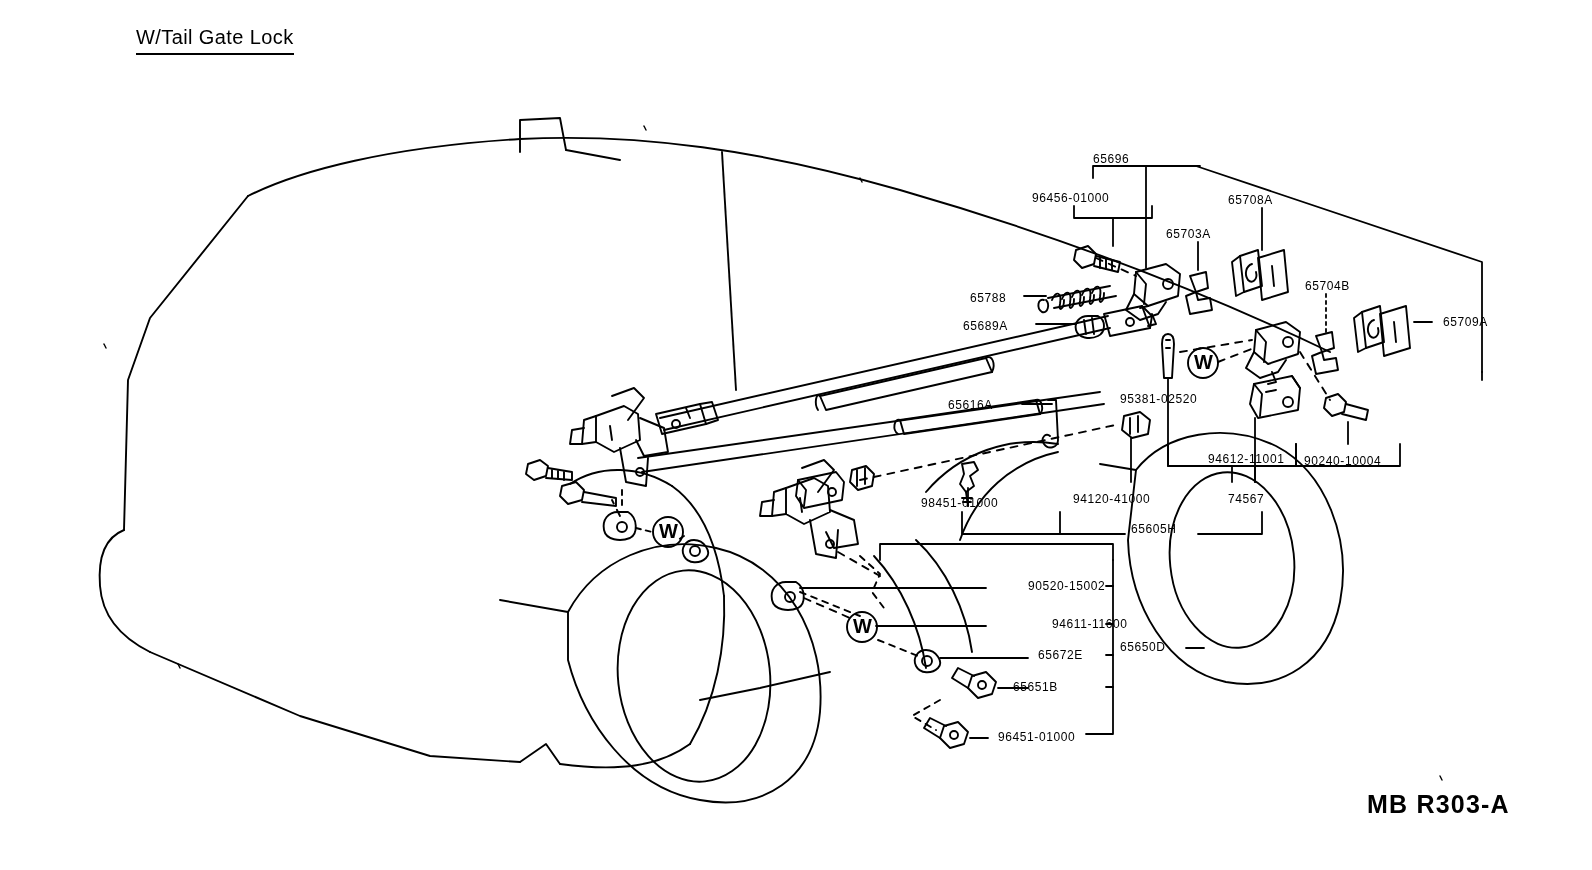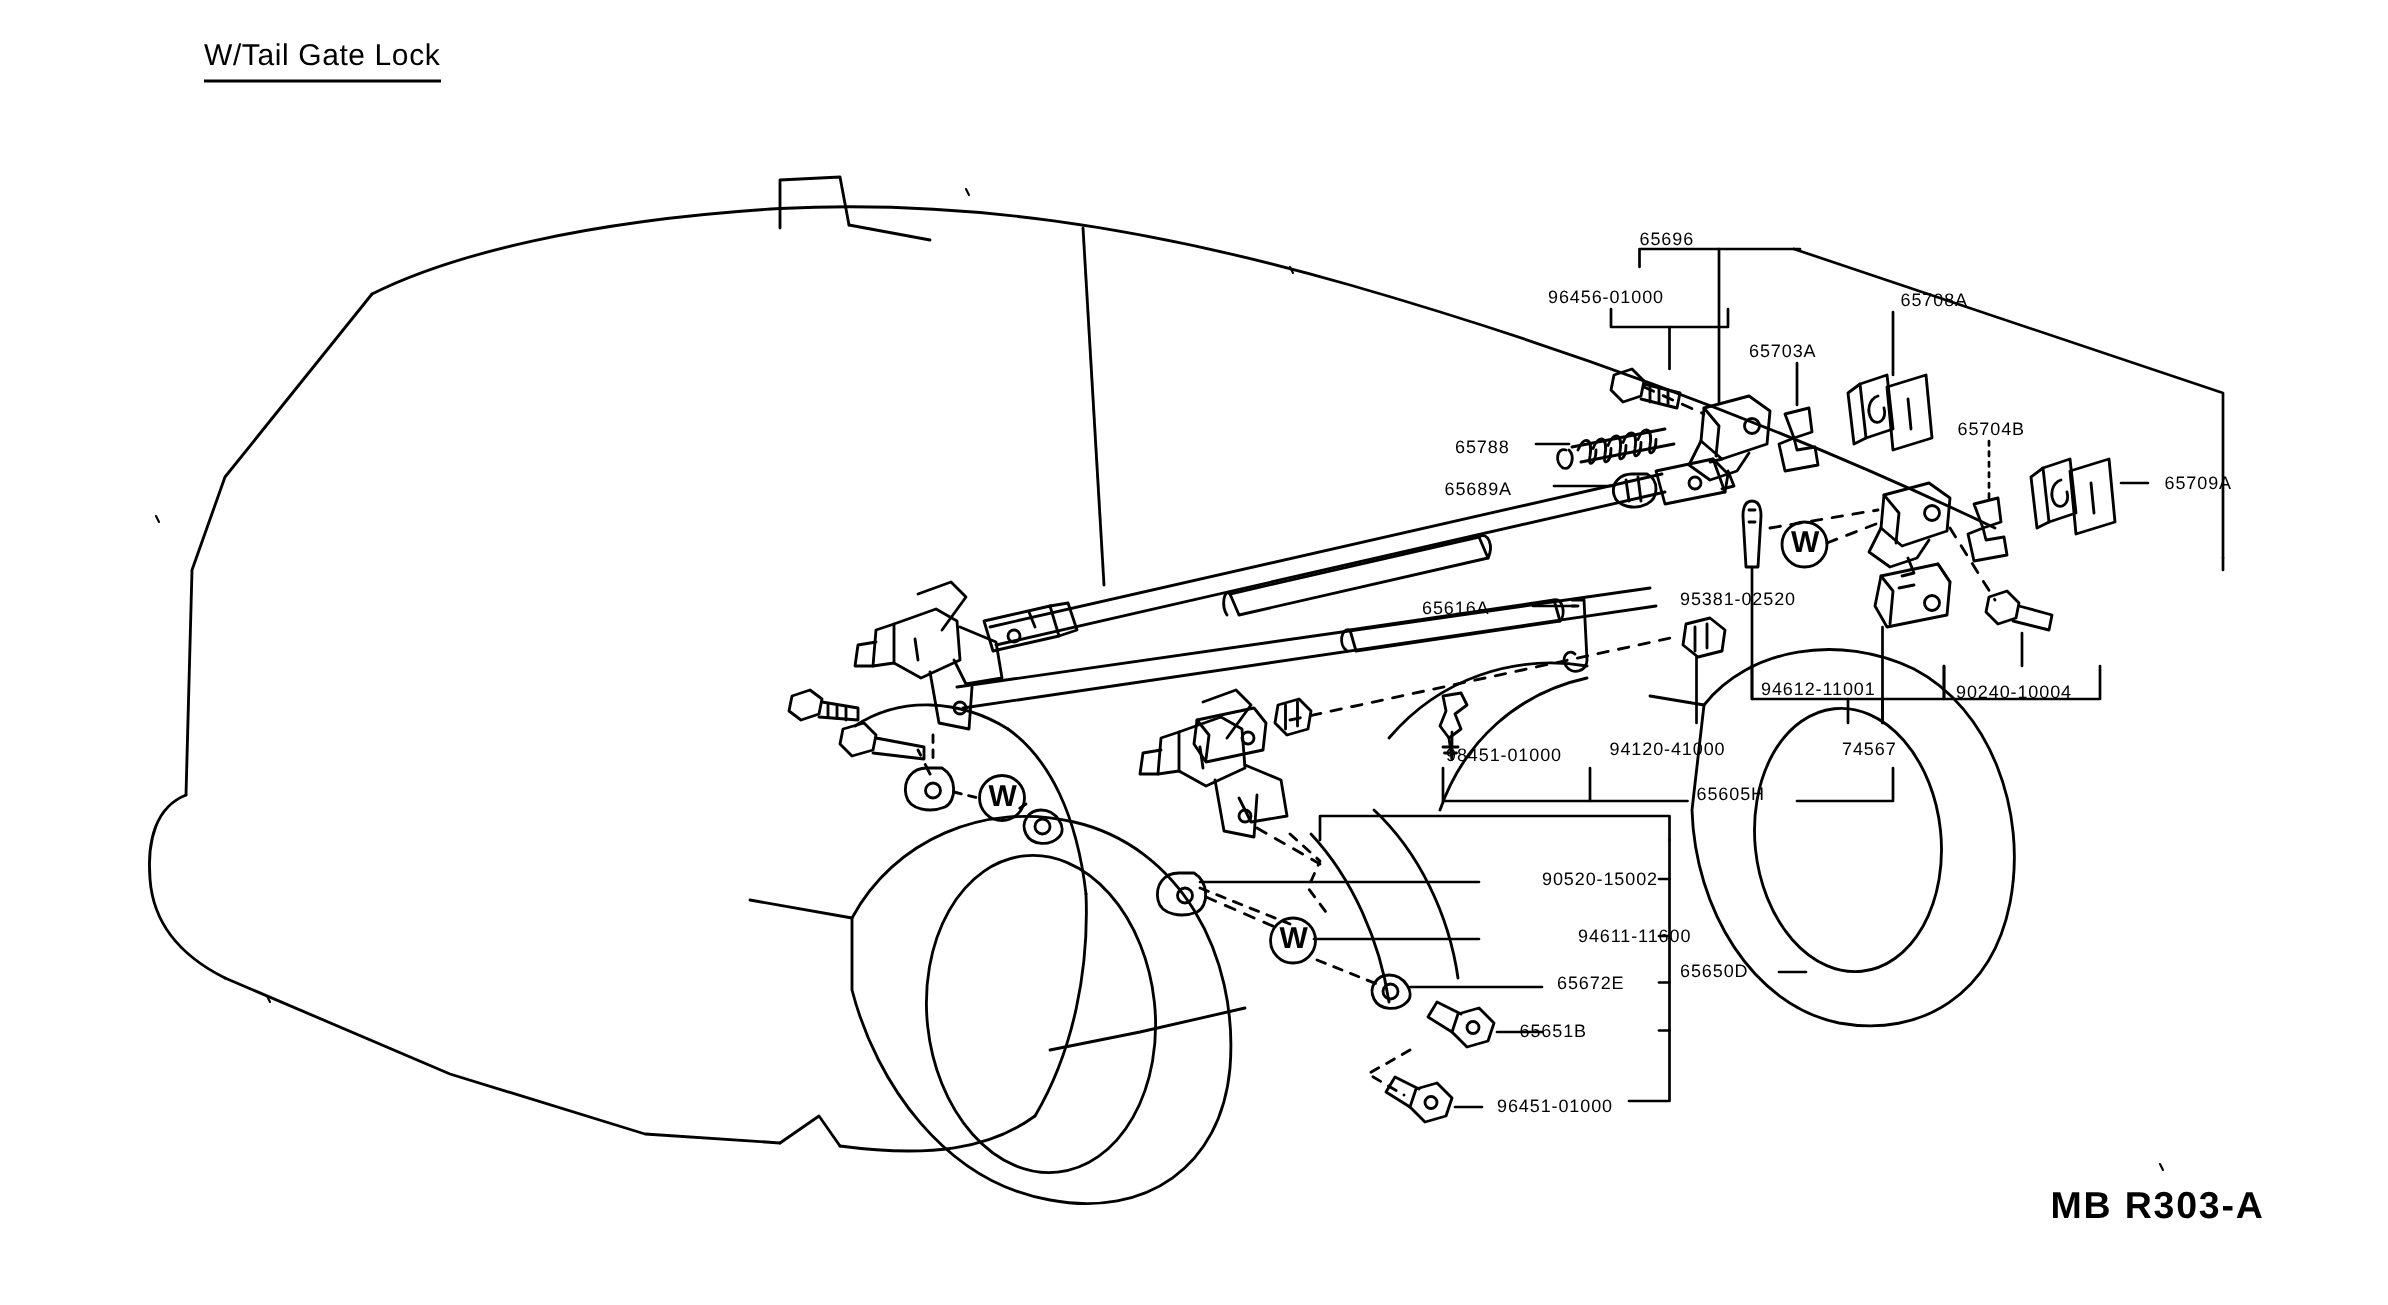--- a/index.html
+++ b/index.html
@@ -382,31 +382,31 @@
         <path d="M104 344 L106 348"></path>
         <path d="M178 664 L180 668"></path>
         <path d="M1440 776 L1442 780"></path>
       </g>
 
     </g>
   </svg>
 
   <div class="lbl" style="left:1093px;top:153px;">65696</div>
   <div class="lbl" style="left:1032px;top:192px;">96456-01000</div>
-  <div class="lbl" style="left:1228px;top:194px;margin-left:39px;">65708A</div>
+  <div class="lbl" style="left:1228px;top:194px;">65708A</div>
   <div class="lbl" style="left:1166px;top:228px;">65703A</div>
   <div class="lbl" style="left:1305px;top:280px;">65704B</div>
   <div class="lbl" style="left:1443px;top:316px;">65709A</div>
   <div class="lbl" style="left:970px;top:292px;">65788</div>
   <div class="lbl" style="left:963px;top:320px;">65689A</div>
   <div class="lbl" style="left:948px;top:399px;">65616A</div>
   <div class="lbl" style="left:1120px;top:393px;">95381-02520</div>
-  <div class="lbl" style="left:1174px;top:453px;">94612-11001</div>
+  <div class="lbl" style="left:1208px;top:453px;">94612-11001</div>
   <div class="lbl" style="left:1304px;top:455px;">90240-10004</div>
-  <div class="lbl" style="left:964px;top:497px;">98451-01000</div>
+  <div class="lbl" style="left:921px;top:497px;">98451-01000</div>
   <div class="lbl" style="left:1073px;top:493px;">94120-41000</div>
   <div class="lbl" style="left:1228px;top:493px;">74567</div>
   <div class="lbl" style="left:1131px;top:523px;">65605H</div>
   <div class="lbl" style="left:1028px;top:580px;">90520-15002</div>
   <div class="lbl" style="left:1052px;top:618px;">94611-11600</div>
   <div class="lbl" style="left:1120px;top:641px;">65650D</div>
   <div class="lbl" style="left:1038px;top:649px;">65672E</div>
   <div class="lbl" style="left:1013px;top:681px;">65651B</div>
   <div class="lbl" style="left:998px;top:731px;">96451-01000</div>
 

